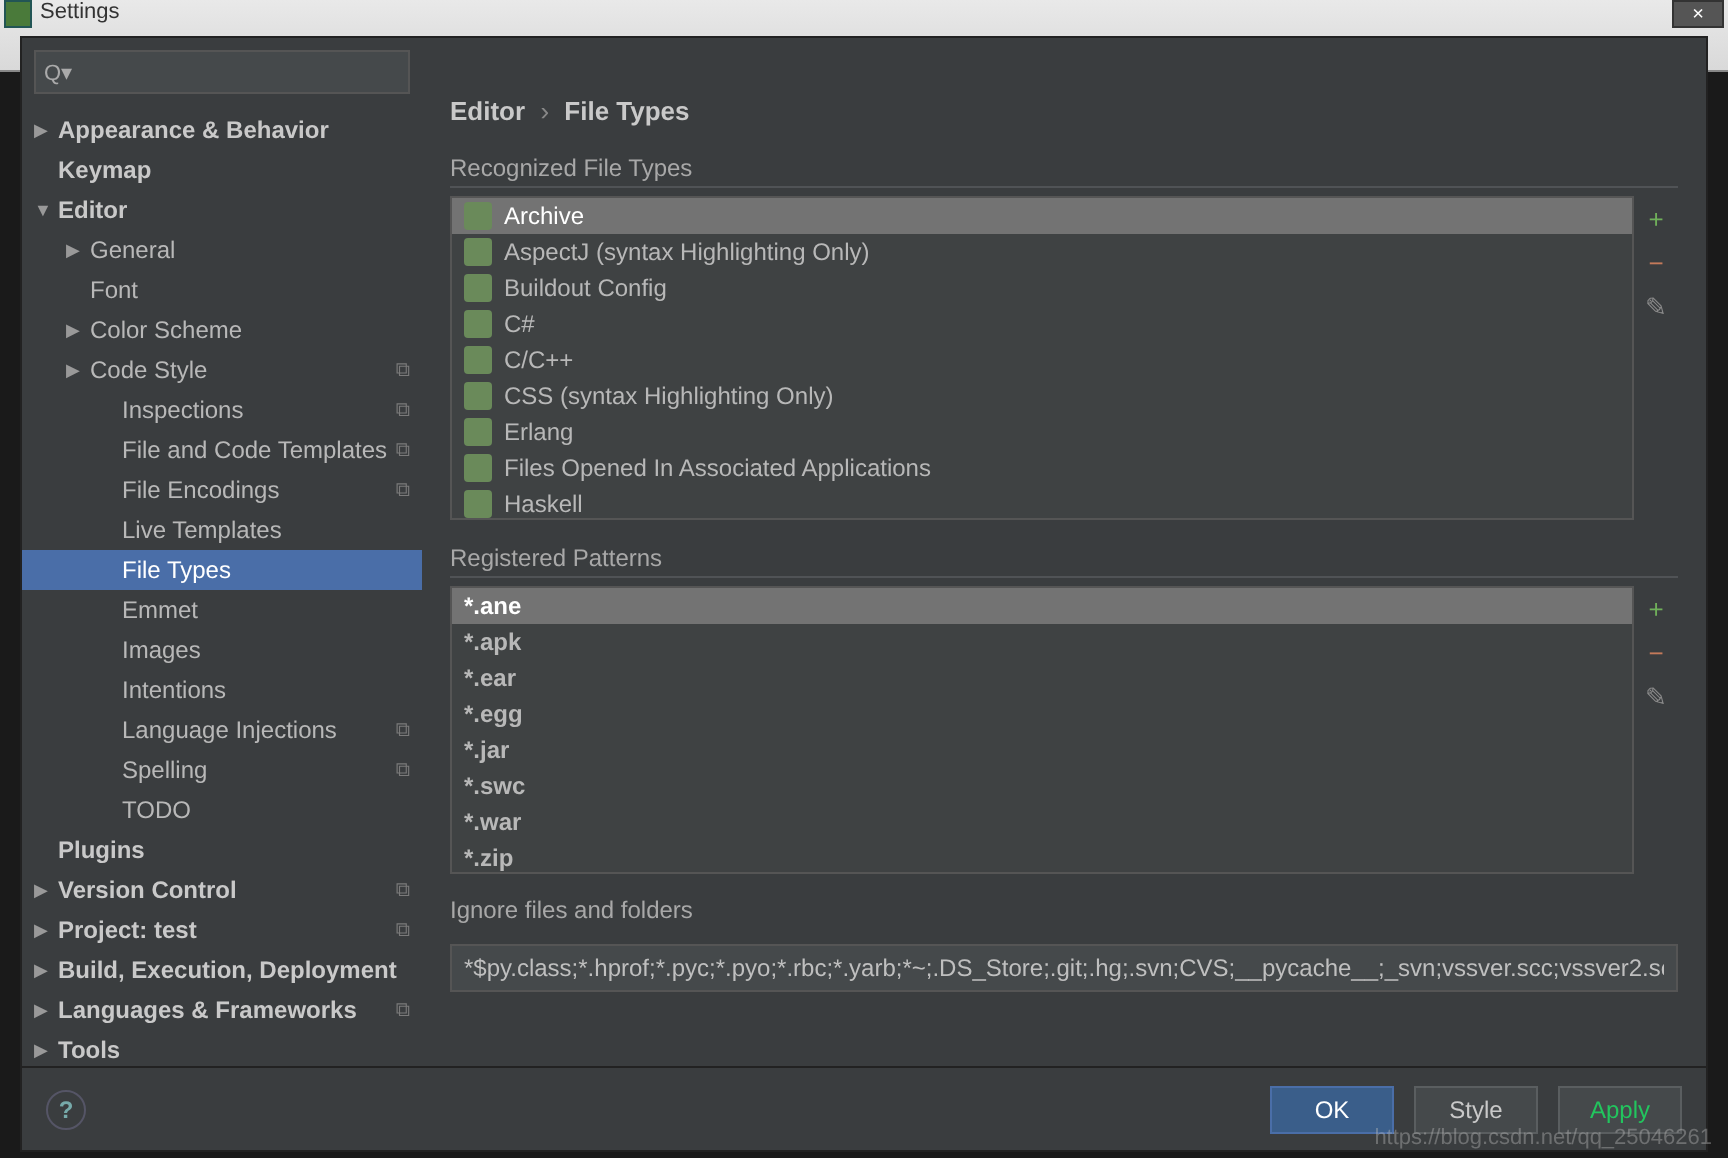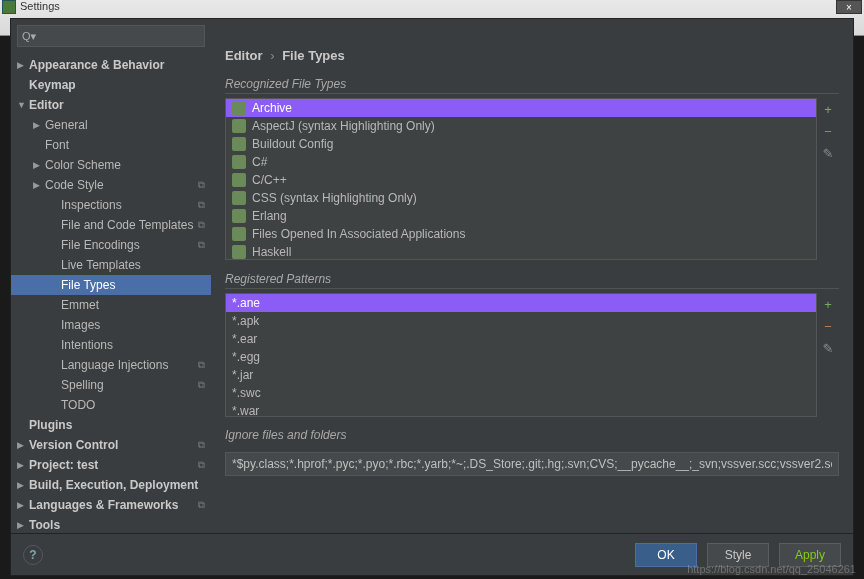--- a/index.html
+++ b/index.html
@@ -55,30 +55,30 @@
 .tree-item.selected .lbl { color:#fff; }
 .tree-item .lbl { flex:1; }
 .tree-item .badge { color:#7a7a7a; font-size:10px; margin-left:4px; }
 .ind1 { padding-left: 22px; }
 .ind2 { padding-left: 38px; }
 
 .main { flex:1; display:flex; flex-direction:column; padding:10px 14px 4px 14px; overflow:hidden; }
 .crumb { font-size:13px; color:#c9c9c9; margin-bottom:8px;margin-top:19px; }
 .crumb b { font-weight:bold; }
 .crumb .sep { color:#888; margin:0 4px; }
-.section-label { color:#a8a8a8; margin:6px 0 4px 0; border-bottom:1px solid #505356; padding-bottom:2px;font-style:italic; }
+.section-label { color:#a8a8a8; margin:6px 0 4px 0; border-bottom:1px solid #505356; padding-bottom:2px; }
 .listwrap { display:flex; }
 .listbox {
   flex:1; background:#3f4243; border:1px solid #555;
   overflow:auto;
 }
 .listbox.filetypes { height:162px; }
-.listbox.patterns { height:124px; }
+.listbox.patterns { height:144px;font-weight:bold; }
 .listrow { padding:2px 6px; display:flex; align-items:center; cursor:pointer; }
-.listrow.selected { background:#8b5cf6; color:#fff; }
+.listrow.selected { background:#737373; color:#fff; }
 .listrow .ficon { width:14px; height:14px; margin-right:6px; background:#6a8a5a; border-radius:2px; }
 .listtools { width:22px; display:flex; flex-direction:column; align-items:center; padding-top:4px; gap:6px; }
 .tool { width:16px; height:16px; text-align:center; line-height:16px; font-size:13px; cursor:pointer; }
 .tool.add { color:#6faf5a; }
 .tool.remove { color:#c47a5a; }
 .tool.edit { color:#8a8a8a; }
 .ignore-input {
   width:100%; background:#45494b; border:1px solid #555;
   color:#bfbfbf; padding:4px 6px; font-size:12px; margin-top:4px;
 }
@@ -91,21 +91,21 @@
   width:20px; height:20px; border:1px solid #556; border-radius:10px;
   text-align:center; line-height:18px; color:#7aa; font-weight:bold;
 }
 .buttonbar .spacer { flex:1; }
 .btn {
   min-width:62px; padding:4px 12px; background:#45494b;
   border:1px solid #5a5e60; color:#c9c9c9; font-size:12px; cursor:pointer;
   text-align:center;
 }
 .btn.primary { background:#3a5e8a; border-color:#4a6ea8; color:#fff; }
-.btn.disabled { color:#84cc16; }
+.btn.disabled { color:#22c55e; }
 .watermark {
   position:absolute; right:8px; bottom:4px;
   color:#bbb; font-size:11px; opacity:.4; pointer-events:none;
 }
 </style>
 </head>
 <body>
 
 <div class="titlebar">
   <div class="icon"></div>

